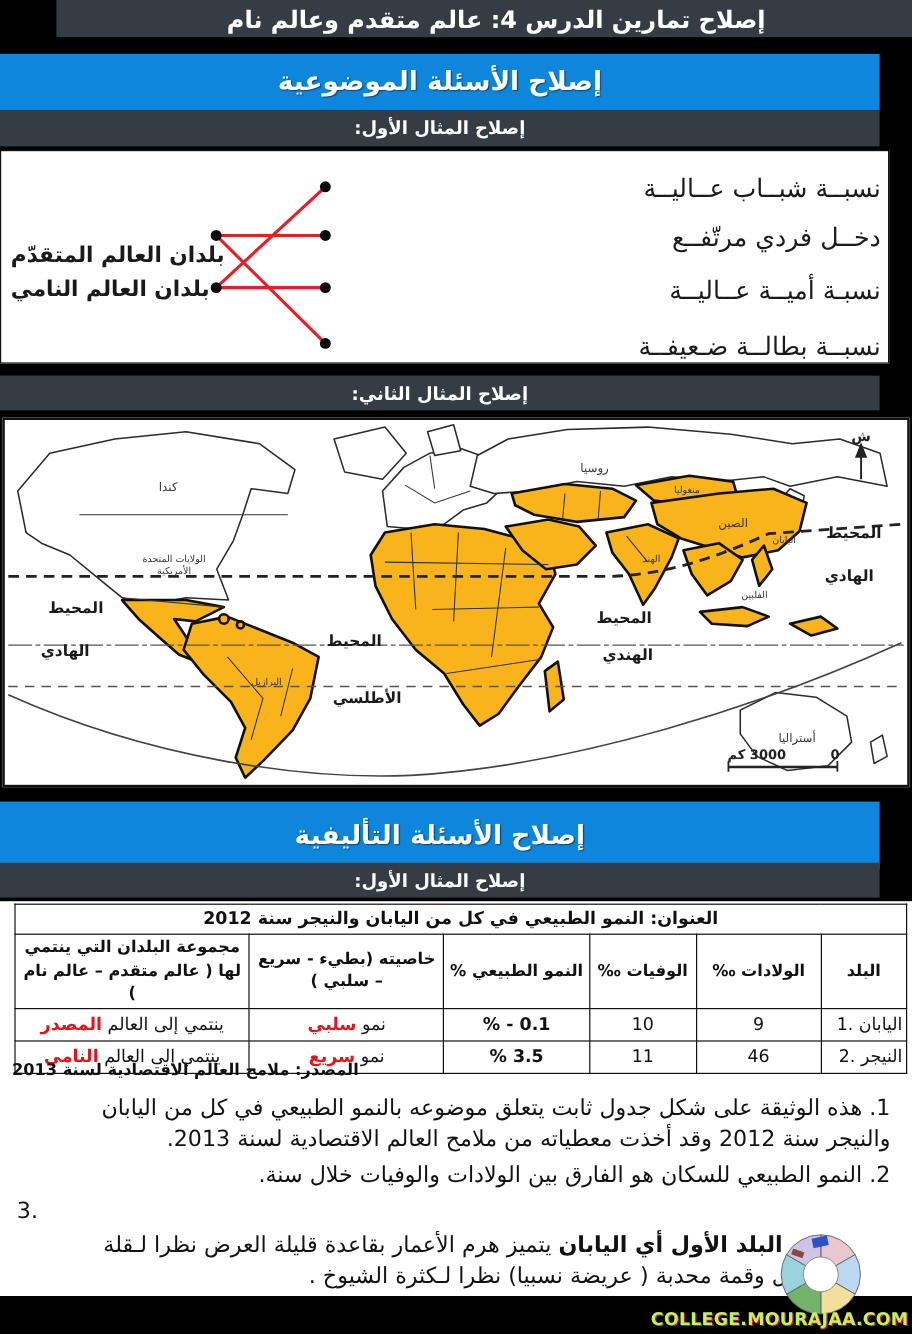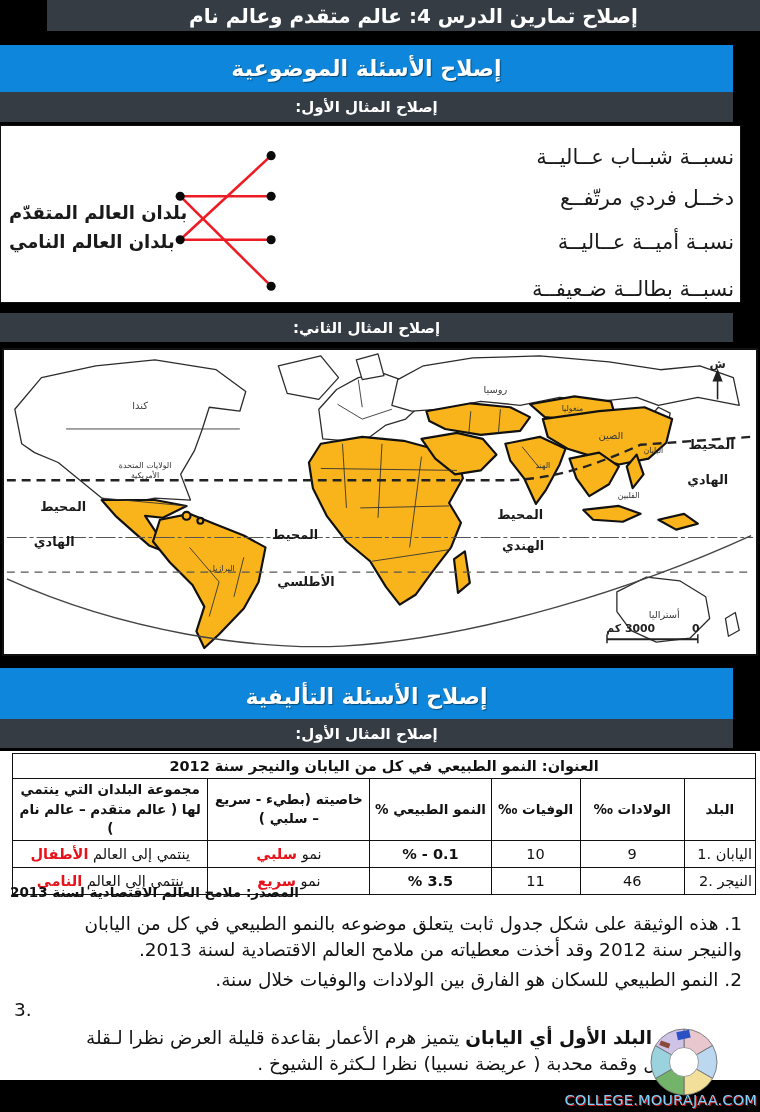--- a/index.html
+++ b/index.html
@@ -39,21 +39,21 @@
   .red{color:#E8121B;font-weight:bold;}
   #source-line{position:absolute;top:133px;left:10px;direction:rtl;font-size:13.5px;font-weight:bold;color:#111;white-space:nowrap;}
   .li-row{position:absolute;right:18px;left:26px;direction:rtl;text-align:right;font-size:18.5px;color:#121212;line-height:26px;}
   .li-marker{font-weight:normal;}
   #li-3{direction:ltr;text-align:left;left:14px;right:auto;}
   #answer3{position:absolute;top:274px;right:58px;left:38px;direction:rtl;text-align:right;font-size:18.5px;color:#121212;line-height:26px;}
   #answer3 b{font-weight:bold;}
 
   
   #footer{position:absolute;top:1080px;left:0;width:760px;height:32px;background:#000;}
-  #site-text{position:absolute;top:1092px;right:3px;font-size:14.5px;font-weight:normal;color:#7dd3fc;letter-spacing:.2px;text-shadow:1px 1px 0 #D21A1A;z-index:6;margin-left:12px;}
+  #site-text{position:absolute;top:1092px;right:3px;font-size:14.5px;font-weight:bold;color:#bef264;letter-spacing:.2px;text-shadow:1px 1px 0 #D21A1A;z-index:6;margin-left:12px;}
   #logo{position:absolute;top:1028px;left:650px;width:68px;height:68px;z-index:5;}
 </style>
 </head>
 <body>
 
 <div id="page">
 
   <div class="bar bar-dark bar-title" dir="rtl">إصلاح تمارين الدرس 4: عالم متقدم وعالم نام</div>
   <div class="bar bar-blue bar-obj" dir="rtl">إصلاح الأسئلة الموضوعية</div>
   <div class="bar bar-dark bar-ex1" dir="rtl">إصلاح المثال الأول:</div>
@@ -200,21 +200,21 @@
         <th>النمو الطبيعي %</th>
         <th>خاصيته (بطيء - سريع – سلبي )</th>
         <th>مجموعة البلدان التي ينتمي لها ( عالم متقدم – عالم نام )</th>
       </tr>
       <tr>
         <td dir="ltr" style="text-align:right">1. اليابان</td>
         <td>9</td>
         <td>10</td>
         <td dir="ltr" class="red">% - 0.1</td>
         <td><span>نمو </span><span class="red">سلبي</span></td>
-        <td><span>ينتمي إلى العالم </span><span class="red">الأطفال</span></td>
+        <td><span>ينتمي إلى العالم </span><span class="red">المصدر</span></td>
       </tr>
       <tr>
         <td dir="ltr" style="text-align:right">2. النيجر</td>
         <td>46</td>
         <td>11</td>
         <td dir="ltr" class="red">% 3.5</td>
         <td><span>نمو </span><span class="red">سريع</span></td>
         <td><span>ينتمي إلى العالم </span><span class="red">النامي</span></td>
       </tr>
     </tbody>

